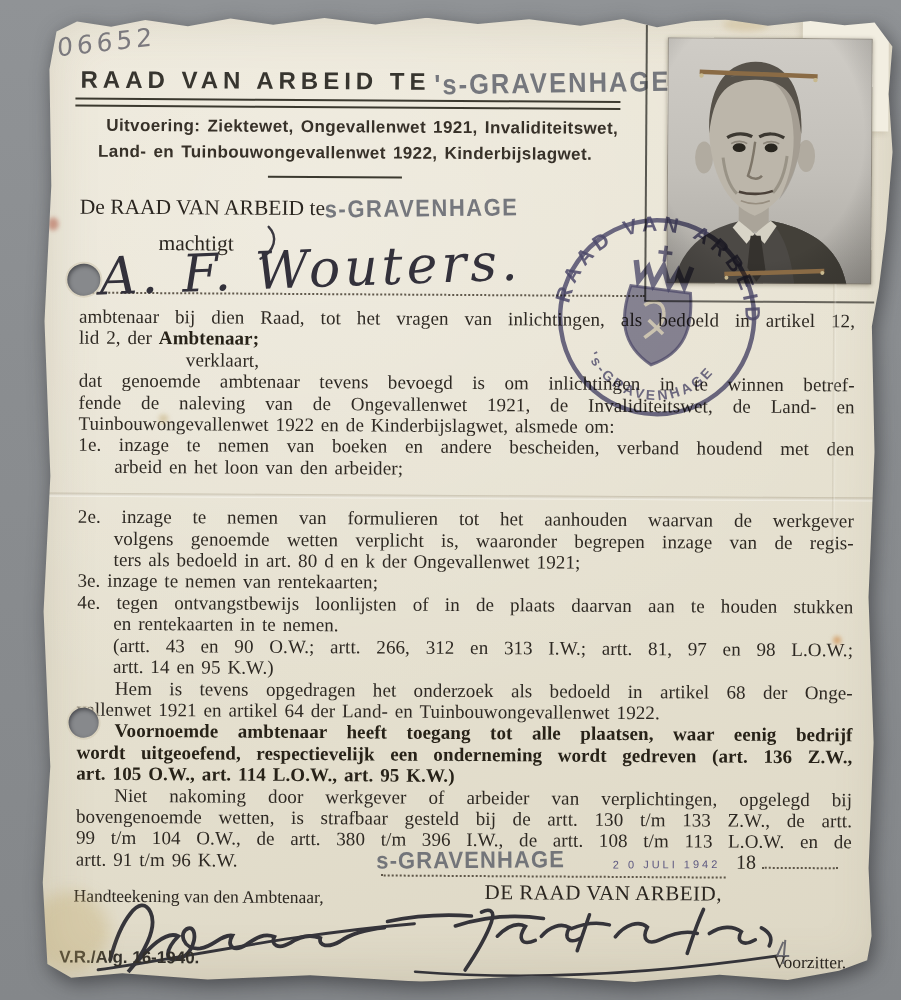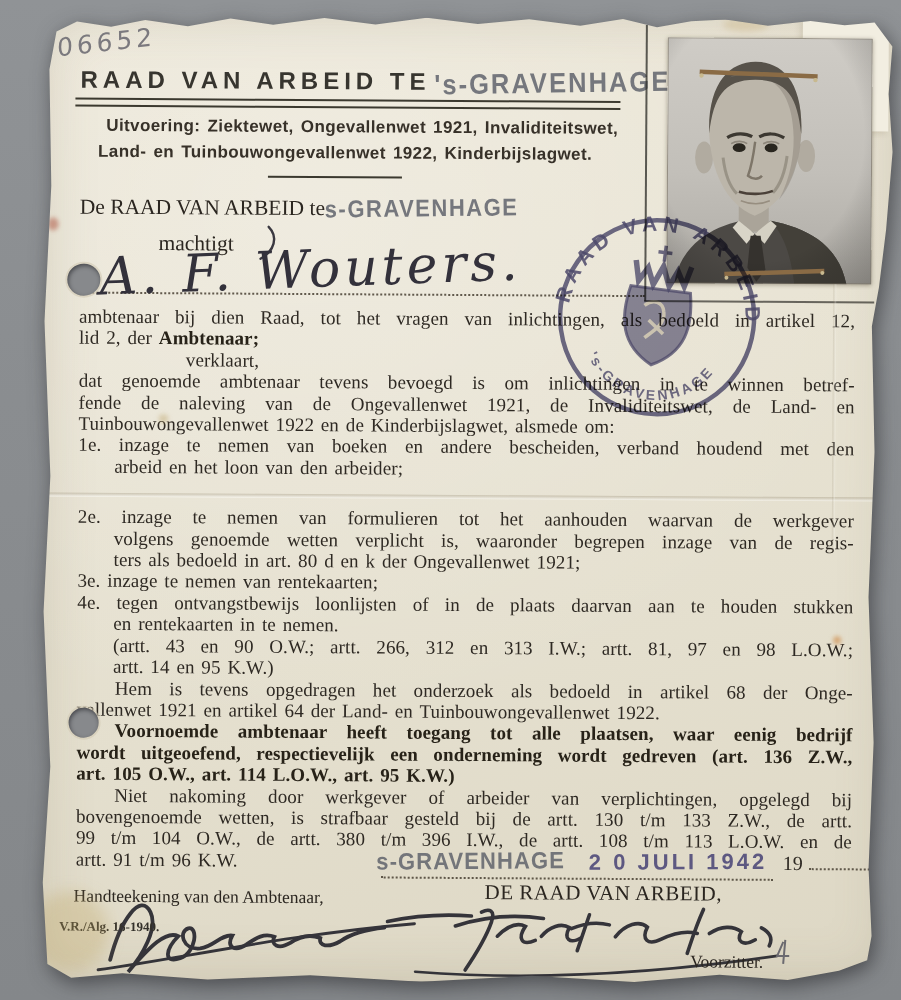--- a/index.html
+++ b/index.html
@@ -54,29 +54,29 @@
   .pp{padding-left:36px;}
   .ii{text-indent:38px;}
   .gg{margin-top:29px;}
   .verklaart{padding-left:107px;}
   
   .round-stamp{left:510px;top:196px;width:212px;height:212px;mix-blend-mode:multiply;opacity:.9;transform:rotate(7deg);}
   
   .date-row{left:343px;top:834px;white-space:nowrap;font-size:20px;}
   .date-underline{display:inline-block;border-bottom:2px dotted rgba(72,64,50,.85);padding:0 6px 3px 0;}
   .place-stamp{display:inline-block;font-size:21px;letter-spacing:1px;transform:rotate(-.8deg) scale(1.05,1.12);}
-  .date-stamp{display:inline-block;font-family:"Liberation Sans",sans-serif;font-weight:bold;font-size:22px;
-    color:rgba(74,70,118,.88);letter-spacing:3px;margin-left:28px;transform:rotate(-.6deg);}
+  .date-stamp{display:inline-block;font-family:"Liberation Sans",sans-serif;font-weight:normal;font-size:11px;
+    color:rgba(74,70,118,.88);letter-spacing:3px;margin-left:52px;transform:rotate(-.6deg);}
   .year-prefix{font-size:20px;margin-left:10px;color:#2e2923;}
   .year-dots{display:inline-block;width:76px;border-bottom:2px dotted rgba(72,64,50,.85);height:14px;margin-left:6px;}
   
   .foot-left{left:36px;top:874px;font-size:17.5px;color:#2b2620;}
   .foot-right{left:447px;top:866px;font-size:21px;color:#2b2620;letter-spacing:.5px;}
-  .form-ref{left:22px;top:907px;font-family:Liberation Serif, serif;font-weight:bold;font-size:13px;color:#33302a;}
-  .voorzitter{left:653px;top:936px;font-size:17.5px;color:#2b2620;}
+  .form-ref{left:22px;top:936px;font-family:Liberation Sans, sans-serif;font-weight:bold;font-size:17px;color:#33302a;}
+  .voorzitter{left:736px;top:936px;font-size:17.5px;color:#2b2620;}
   .sig1{left:55px;top:870px;width:330px;height:95px;}
   .sig2{left:348px;top:878px;width:412px;height:92px;}
   
   .hole{border-radius:50%;background:#87898c;box-shadow:inset 1px 2px 4px rgba(20,20,25,.55), 0 0 0 2px rgba(210,202,180,.6);}
   .hole1{left:26px;top:252px;width:33px;height:32px;}
   .hole2{left:30px;top:696px;width:30px;height:30px;}
   .crease-h{left:0;top:481px;width:100%;height:4px;
     background:linear-gradient(180deg,rgba(120,106,78,.28),rgba(255,255,252,.55));}
   .crease-v{left:792px;top:268px;width:3px;height:266px;background:linear-gradient(90deg,rgba(120,106,78,.16),rgba(255,255,250,.3));}
   .stain{border-radius:50%;filter:blur(2px);}
@@ -203,21 +203,21 @@
           <div class="bl jl bb">wordt uitgeoefend, respectievelijk een onderneming wordt gedreven (art. 136 Z.W.,</div>
           <div class="bl bb">art. 105 O.W., art. 114 L.O.W., art. 95 K.W.)</div>
           <div class="bl jl ii">Niet nakoming door werkgever of arbeider van verplichtingen, opgelegd bij</div>
           <div class="bl jl">bovengenoemde wetten, is strafbaar gesteld bij de artt. 130 t/m 133 Z.W., de artt.</div>
           <div class="bl jl">99 t/m 104 O.W., de artt. 380 t/m 396 I.W., de artt. 108 t/m 113 L.O.W. en de</div>
           <div class="bl">artt. 91 t/m 96 K.W.</div>
         </div>
     </div>
 
     <div class="abs date-row">
-      <span class="date-underline"><span class="stamp place-stamp">s-GRAVENHAGE</span><span class="date-stamp">2 0 JULI 1942</span></span><span class="year-prefix">19</span><span class="year-dots"></span>
+      <span class="date-underline"><span class="stamp place-stamp">s-GRAVENHAGE</span><span class="date-stamp">2 0 JULI 1942</span></span><span class="year-prefix">18</span><span class="year-dots"></span>
     </div>
 
     <div class="abs foot-left">Handteekening van den Ambtenaar,</div>
     <div class="abs foot-right">DE RAAD VAN ARBEID,</div>
     <svg class="abs sig1" viewBox="0 0 330 95">
       <g stroke="#26262e" stroke-width="3.8" fill="none" stroke-linecap="round" opacity=".92">
         <path d="M18 78 C28 38 48 10 58 30 C66 46 50 74 36 90 C58 64 74 48 86 54 C74 66 70 82 88 76 C104 70 106 44 96 46 C86 49 90 68 108 66 C122 64 128 52 140 53 C134 64 142 70 154 62 C164 55 172 50 182 54 C178 62 186 67 198 60 C208 53 218 51 228 55 C226 63 236 65 248 58 C258 51 274 46 292 44"></path>
         <path d="M6 88 C80 78 190 52 322 40" stroke-width="3"></path>
       </g>
     </svg>

